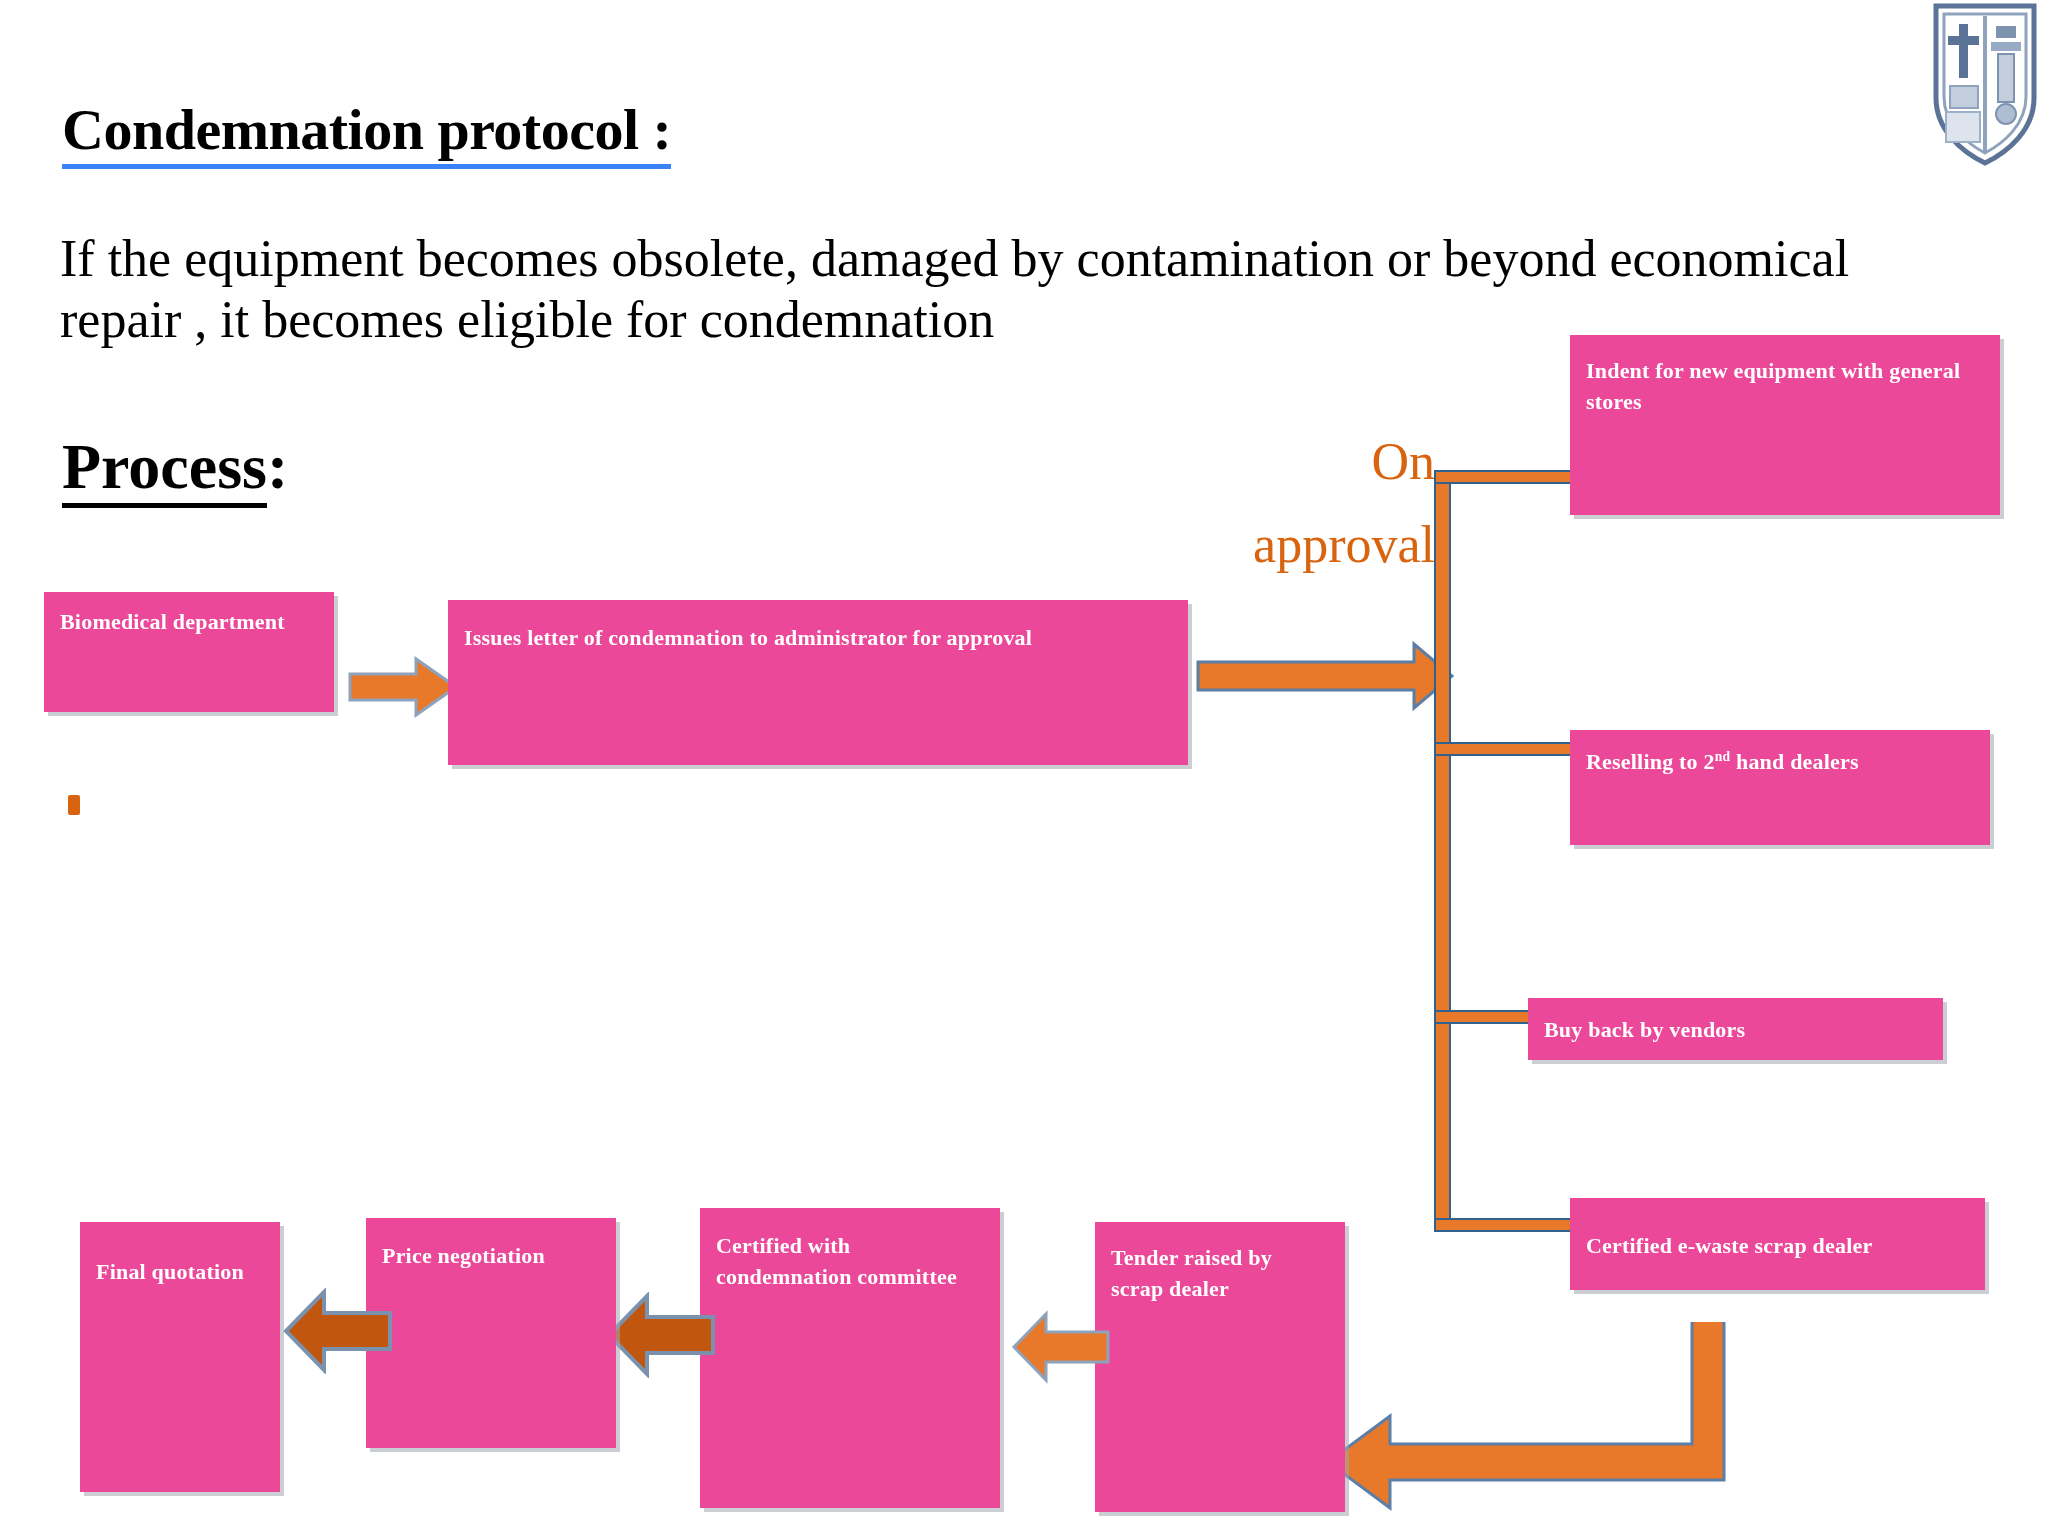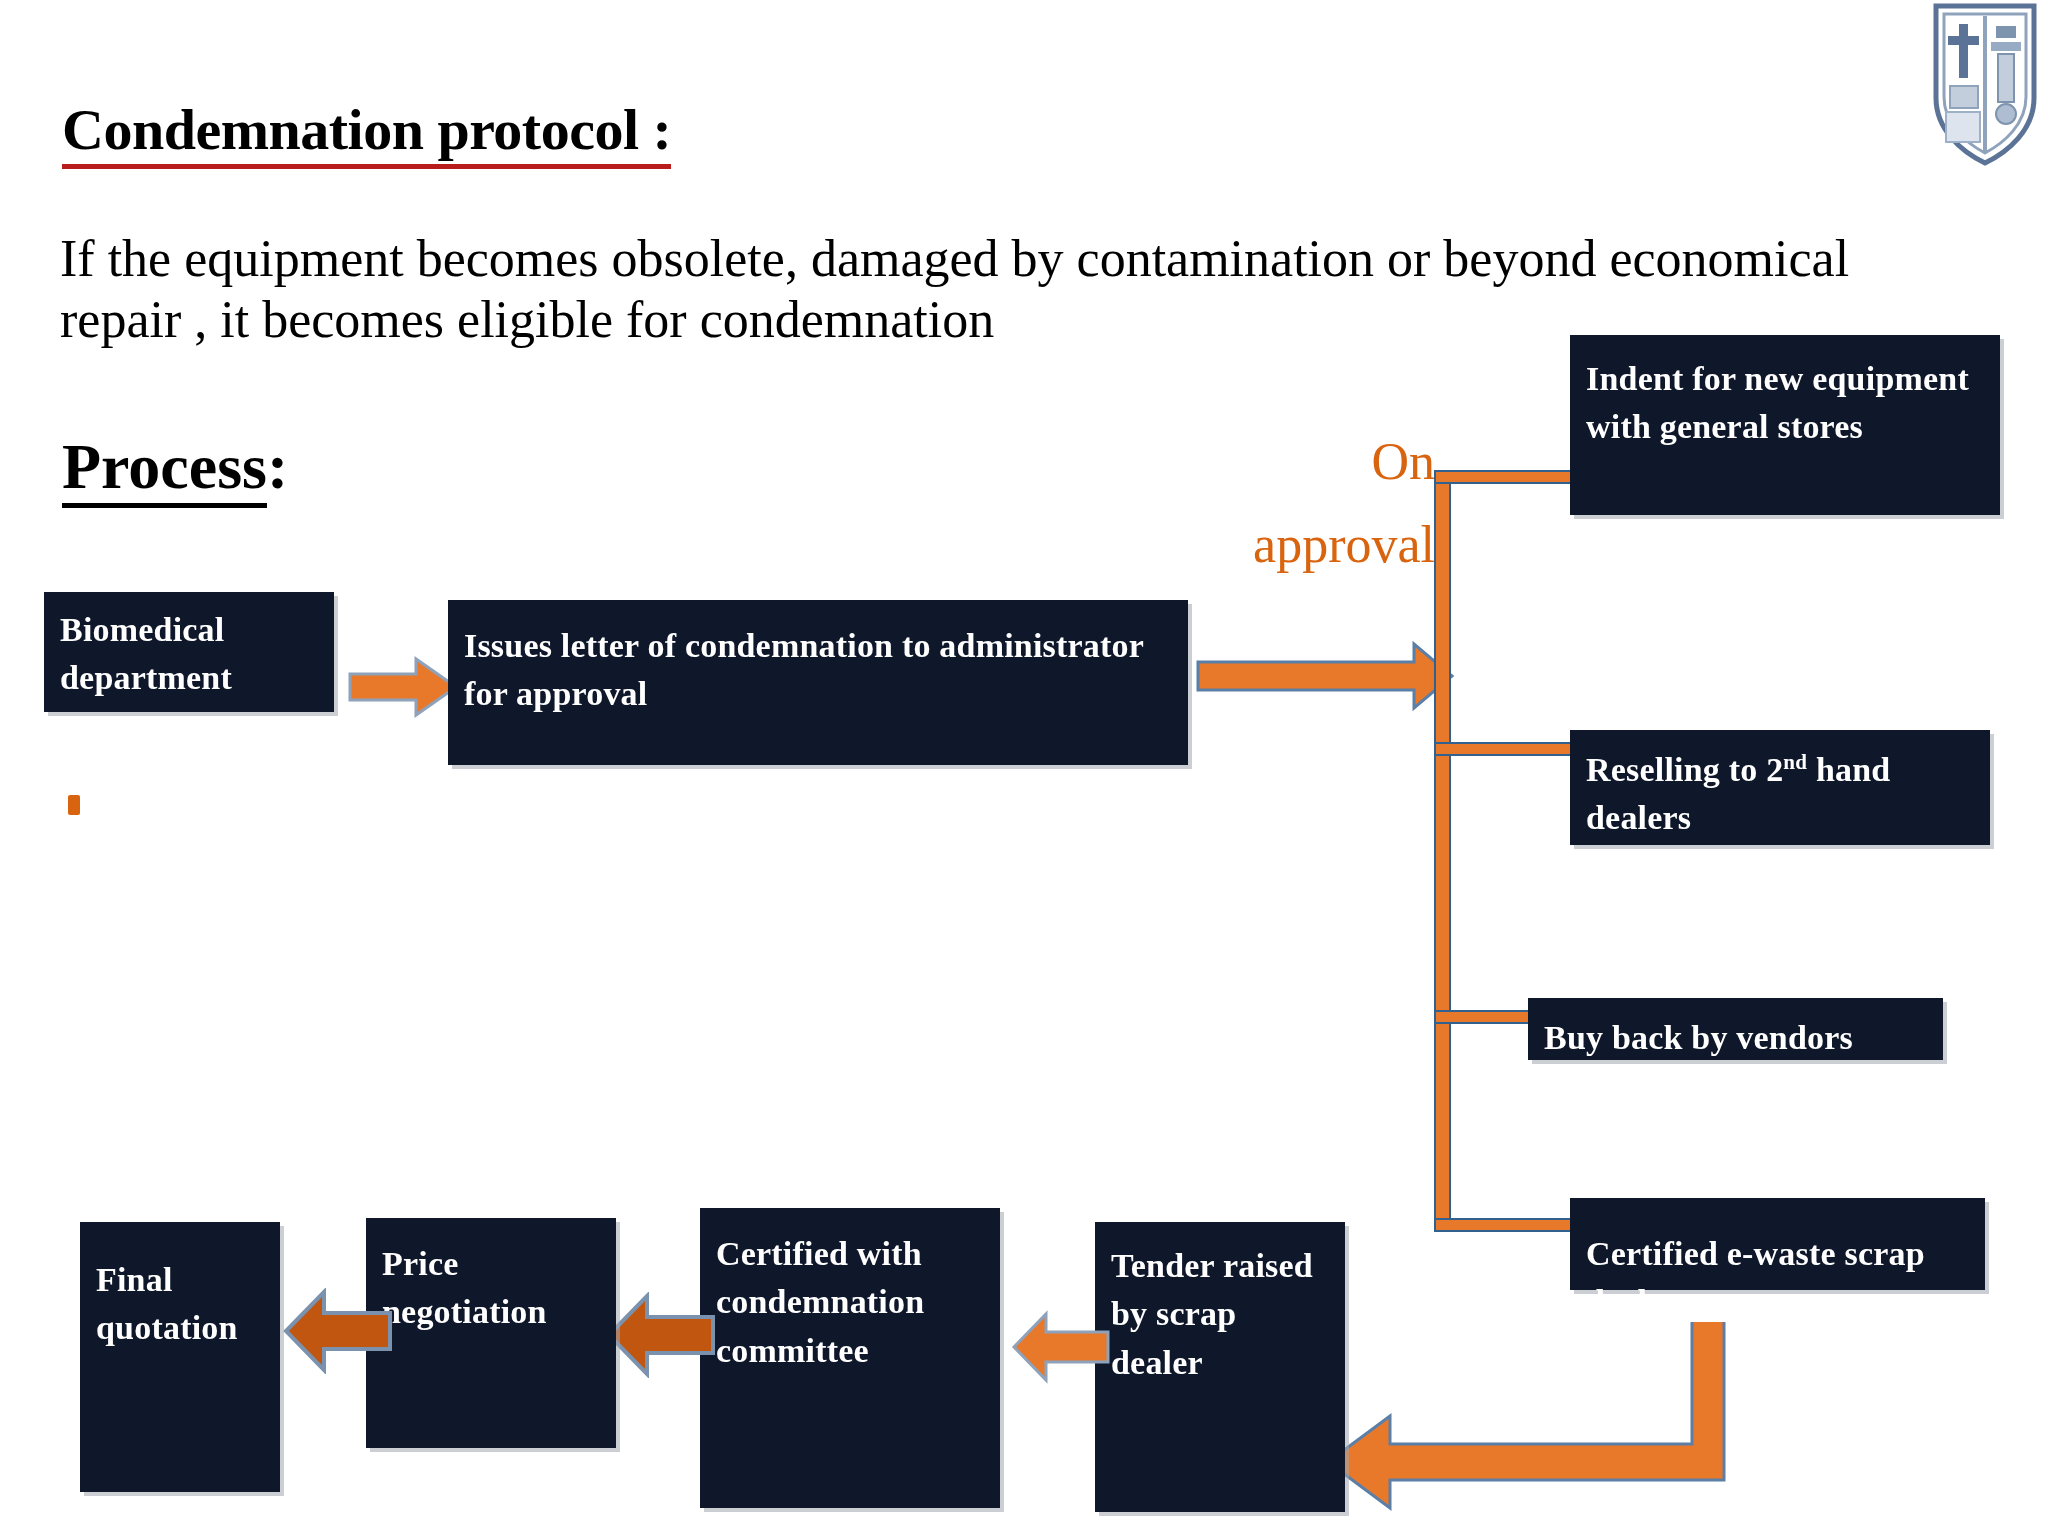--- a/index.html
+++ b/index.html
@@ -23,21 +23,21 @@
     position: absolute;
     left: 62px;
     top: 96px;
     font-size: 58px;
     font-weight: bold;
     color: #000000;
     letter-spacing: -0.5px;
     white-space: nowrap;
   }
   #title .ul {
-    border-bottom: 5px solid #b91c1c;
+    border-bottom: 5px solid #3b82f6;
     padding-bottom: 2px;
   }
   #subtitle {
     position: absolute;
     left: 60px;
     top: 228px;
     width: 1870px;
     font-size: 52px;
     line-height: 1.18;
     color: #000000;
@@ -63,25 +63,25 @@
     position: absolute;
     right: 8px;
     top: 2px;
     width: 110px;
     height: 165px;
   }
 
   
   .box {
     position: absolute;
-    background: #0f172a;
+    background: #ec4899;
     color: #ffffff;
     box-sizing: border-box;
     padding: 14px 16px 10px 16px;
-    font-size: 34px;
+    font-size: 22px;
     line-height: 1.42;
     font-weight: bold;
     box-shadow: 4px 4px 0 rgba(160,165,175,0.55);
     letter-spacing: 0.2px;
   }
   .box sup {
     font-size: 0.62em;
     vertical-align: super;
     line-height: 0;
   }

